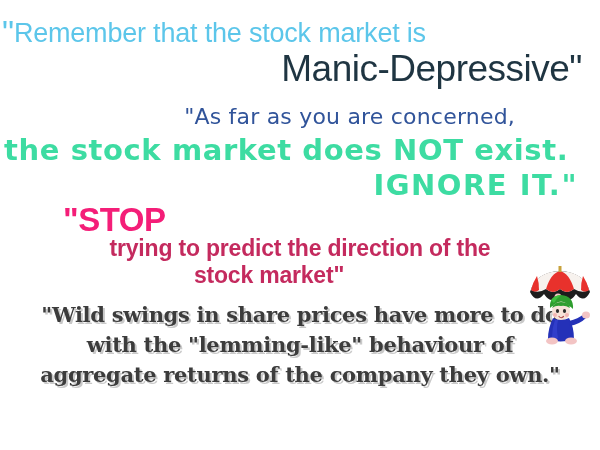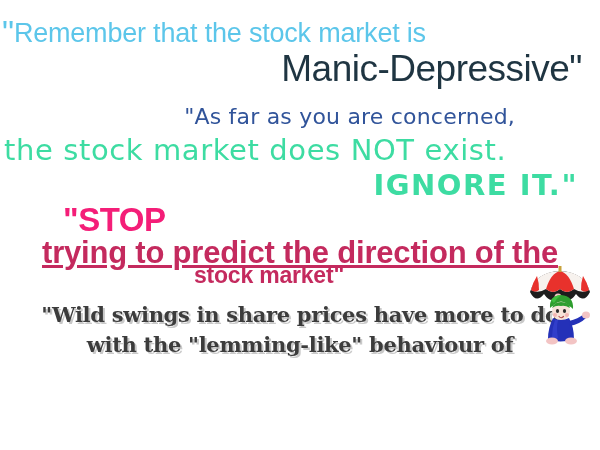--- a/index.html
+++ b/index.html
@@ -60,21 +60,21 @@
     color: #31549a;
     white-space: nowrap;
     letter-spacing: 0.2px;
   }
   .q2-line2 {
     position: absolute;
     left: 4px;
     top: 133px;
     font-family: "DejaVu Sans", sans-serif;
     font-size: 29px;
-    font-weight: 400;
+    font-weight: 700;
     color: #3ddca2;
     white-space: nowrap;
     letter-spacing: 0.6px;
   }
   .q2-line3 {
     position: absolute;
     left: 0;
     right: 22px;
     top: 168px;
     text-align: right;
@@ -98,26 +98,25 @@
     white-space: nowrap;
     letter-spacing: -0.5px;
   }
   .q3-line2 {
     position: absolute;
     left: 0;
     right: 0;
     top: 235px;
     text-align: center;
     font-family: "Liberation Sans", sans-serif;
-    font-size: 31px;
+    font-size: 23px;
     font-weight: 700;
     color: #c42a5e;
     white-space: nowrap;
     letter-spacing: -0.2px;
-    text-decoration: underline;
   }
   .q3-line3 {
     position: absolute;
     left: 0;
     right: 62px;
     top: 262px;
     text-align: center;
     font-family: "Liberation Sans", sans-serif;
     font-size: 23px;
     font-weight: 700;
@@ -165,20 +164,21 @@
   <div class="q2-line2">the stock market does NOT exist.</div>
   <div class="q2-line3">IGNORE IT."</div>
 
   <div class="q3-stop">"STOP</div>
   <div class="q3-line2">trying to predict the direction of the</div>
   <div class="q3-line3">stock market"</div>
 
   <div class="q4">
     <div>"Wild swings in share prices have more to do</div>
     <div>with the "lemming-like" behaviour of</div>
+    <div>aggregate returns of the company they own."</div>
   </div>
 
   <svg id="clipart" viewBox="0 0 72 86">
 
     <rect x="35" y="6" width="2" height="30" fill="#6b4a2a"></rect>
 
     <path d="M6 28 Q12 40 20 30 Q28 42 36 30 Q44 42 52 30 Q60 40 66 28 Q60 8 36 7 Q12 8 6 28 Z" fill="#1d1d1d"></path>
 
     <path d="M7 26 Q12 8 36 7 Q60 8 65 26 Q58 30 50 25 Q43 31 36 25 Q29 31 22 25 Q14 30 7 26 Z" fill="#f7f2ee"></path>
     <path d="M36 7 Q27 9 22 25 Q29 31 36 25 Z" fill="#e8312c"></path>

